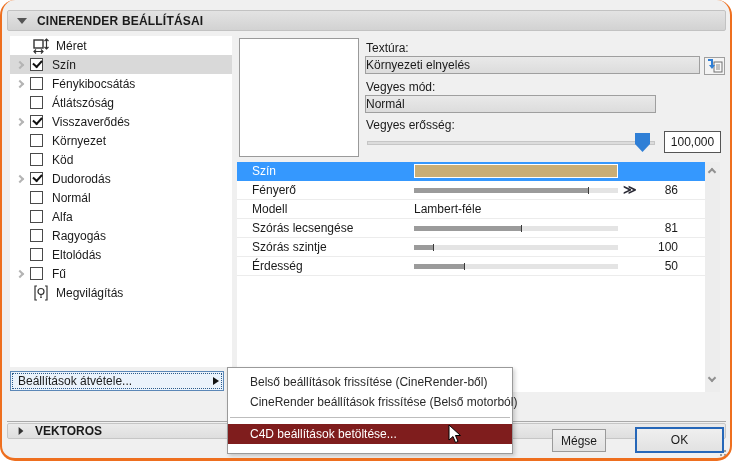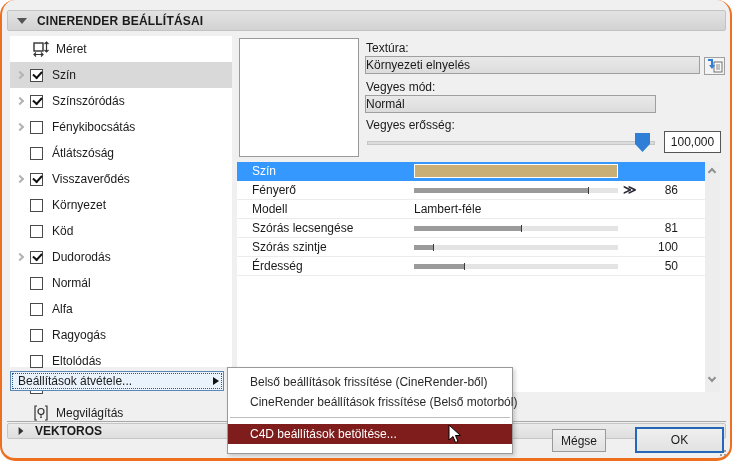--- a/index.html
+++ b/index.html
@@ -24,21 +24,21 @@
     width:0; height:0; border-left:5px solid transparent; border-right:5px solid transparent;
     border-top:6px solid #555; margin:0 10px 0 9px;
   }
   .tri-right {
     width:0; height:0; border-top:5px solid transparent; border-bottom:5px solid transparent;
     border-left:6px solid #555; margin:0 11px 0 10px;
   }
 
   
   .tree { position:absolute; left:8px; top:36px; width:222px; height:331px; background:#fff; }
-  .tree-row { position:relative; height:26px; display:flex; align-items:center; }
+  .tree-row { position:relative; height:19px; display:flex; align-items:center; }
   .tree-row.selected { background:#d9d9d9; }
   .chev { width:20px; display:flex; justify-content:center; }
   .chev i {
     width:6px; height:6px; border-right:2px solid #b4b4b4; border-top:2px solid #b4b4b4;
     transform:rotate(45deg); display:block;
   }
   .cbx {
     width:13px; height:13px; background:#fff; border:1px solid #4a4a4a; margin-right:9px;
     position:relative; flex:none;
   }
@@ -171,27 +171,20 @@
         <span class="chev">
           <i></i>
         </span>
         <span class="cbx checked"></span>
         <span class="tree-label">Szín</span>
       </div>
       <div class="tree-row">
         <span class="chev">
           <i></i>
         </span>
-        <span class="cbx checked"></span>
-        <span class="tree-label">Színszóródás</span>
-      </div>
-      <div class="tree-row">
-        <span class="chev">
-          <i></i>
-        </span>
         <span class="cbx"></span>
         <span class="tree-label">Fénykibocsátás</span>
       </div>
       <div class="tree-row">
         <span class="chev"></span>
         <span class="cbx"></span>
         <span class="tree-label">Átlátszóság</span>
       </div>
       <div class="tree-row">
         <span class="chev">

